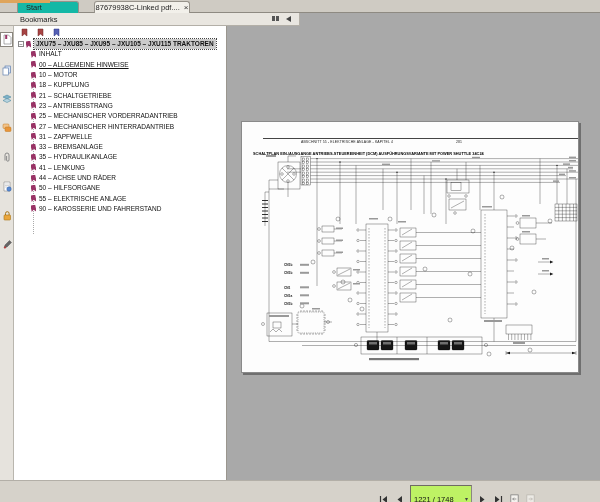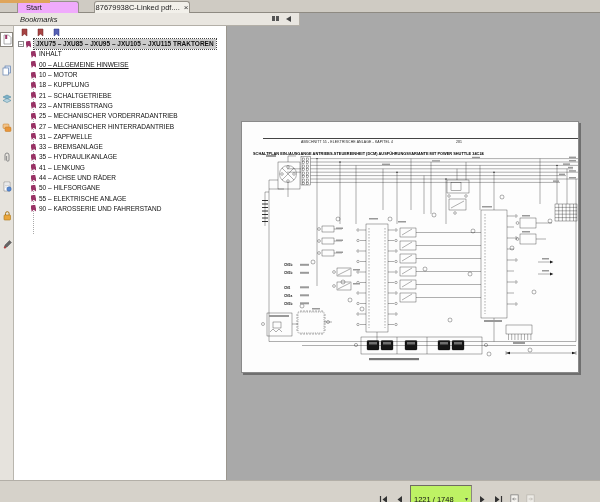--- a/index.html
+++ b/index.html
@@ -7,38 +7,38 @@
   .screen{position:relative;width:600px;height:502px;background:#d6d2ca;overflow:hidden;
           font-family:"Liberation Sans","DejaVu Sans",sans-serif;color:#111;}
 
   
   .accent{position:absolute;left:0;top:0;width:50px;height:3px;background:#dfa55c;}
   .tabbar{position:absolute;left:0;top:0;width:600px;height:13px;background:#cfcbc3;
           border-bottom:1px solid #8e8a82;}
   .tab{position:absolute;top:1px;height:12px;font-size:7.5px;line-height:12px;padding:0 8px;
        border:1px solid #96928a;border-bottom:none;border-radius:3px 3px 0 0;color:#222;
        white-space:nowrap;cursor:default;}
-  .tab.inactive{left:17px;width:62px;background:#f0abfc;}
+  .tab.inactive{left:17px;width:62px;background:#14b8a6;}
   .tab.active{left:94px;width:96px;background:#f2f0ea;display:flex;justify-content:center;align-items:center;}
   .tab-close{font-size:8px;color:#333;margin-left:4px;line-height:10px;}
 
   
   .doc-area{position:absolute;left:227px;top:13px;width:373px;height:467px;background:#a9a9a9;}
   .page{position:absolute;left:14px;top:108px;width:338px;height:252px;background:#fdfdfd;
         border:1px solid #8a8a8a;box-shadow:2px 2px 0 rgba(40,40,40,.45);}
   .tinywrap{position:absolute;white-space:nowrap;}
   .tiny{display:inline-block;font-size:6px;transform:scale(.58);transform-origin:0 0;color:#222;letter-spacing:.2px;}
   .tiny-b{display:inline-block;font-size:6.5px;font-weight:bold;transform:scale(.60);transform-origin:0 0;color:#000;}
   .pg-rule{position:absolute;left:21px;top:16px;width:315px;height:1px;background:#444;}
   .schematic{position:absolute;left:0;top:0;width:338px;height:252px;}
 
   
   .panel-header{position:absolute;left:0;top:13px;width:300px;height:13px;background:#e9e6e0;
                 border-bottom:1px solid #b3afa7;border-right:1px solid #b3afa7;z-index:5;
-                display:flex;align-items:center;font-style:italic;}
+                display:flex;align-items:center;}
   .panel-title{font-size:7.5px;color:#222;margin-left:20px;flex:1;}
   .ph-icons{display:flex;align-items:center;gap:5px;margin-right:8px;}
   .opt-ico{width:9px;height:6px;display:flex;gap:1px;}
   .opt-ico i{width:3px;height:5px;background:#555;}
   .col-ico{width:0;height:0;border-top:3.5px solid transparent;border-bottom:3.5px solid transparent;
            border-right:5px solid #444;}
 
   
   .navstrip{position:absolute;left:0;top:26px;width:14px;height:454px;background:#e6e3dd;
             border-right:1px solid #b9b6ae;z-index:4;display:flex;flex-direction:column;align-items:center;padding-top:6px;gap:17px;}

